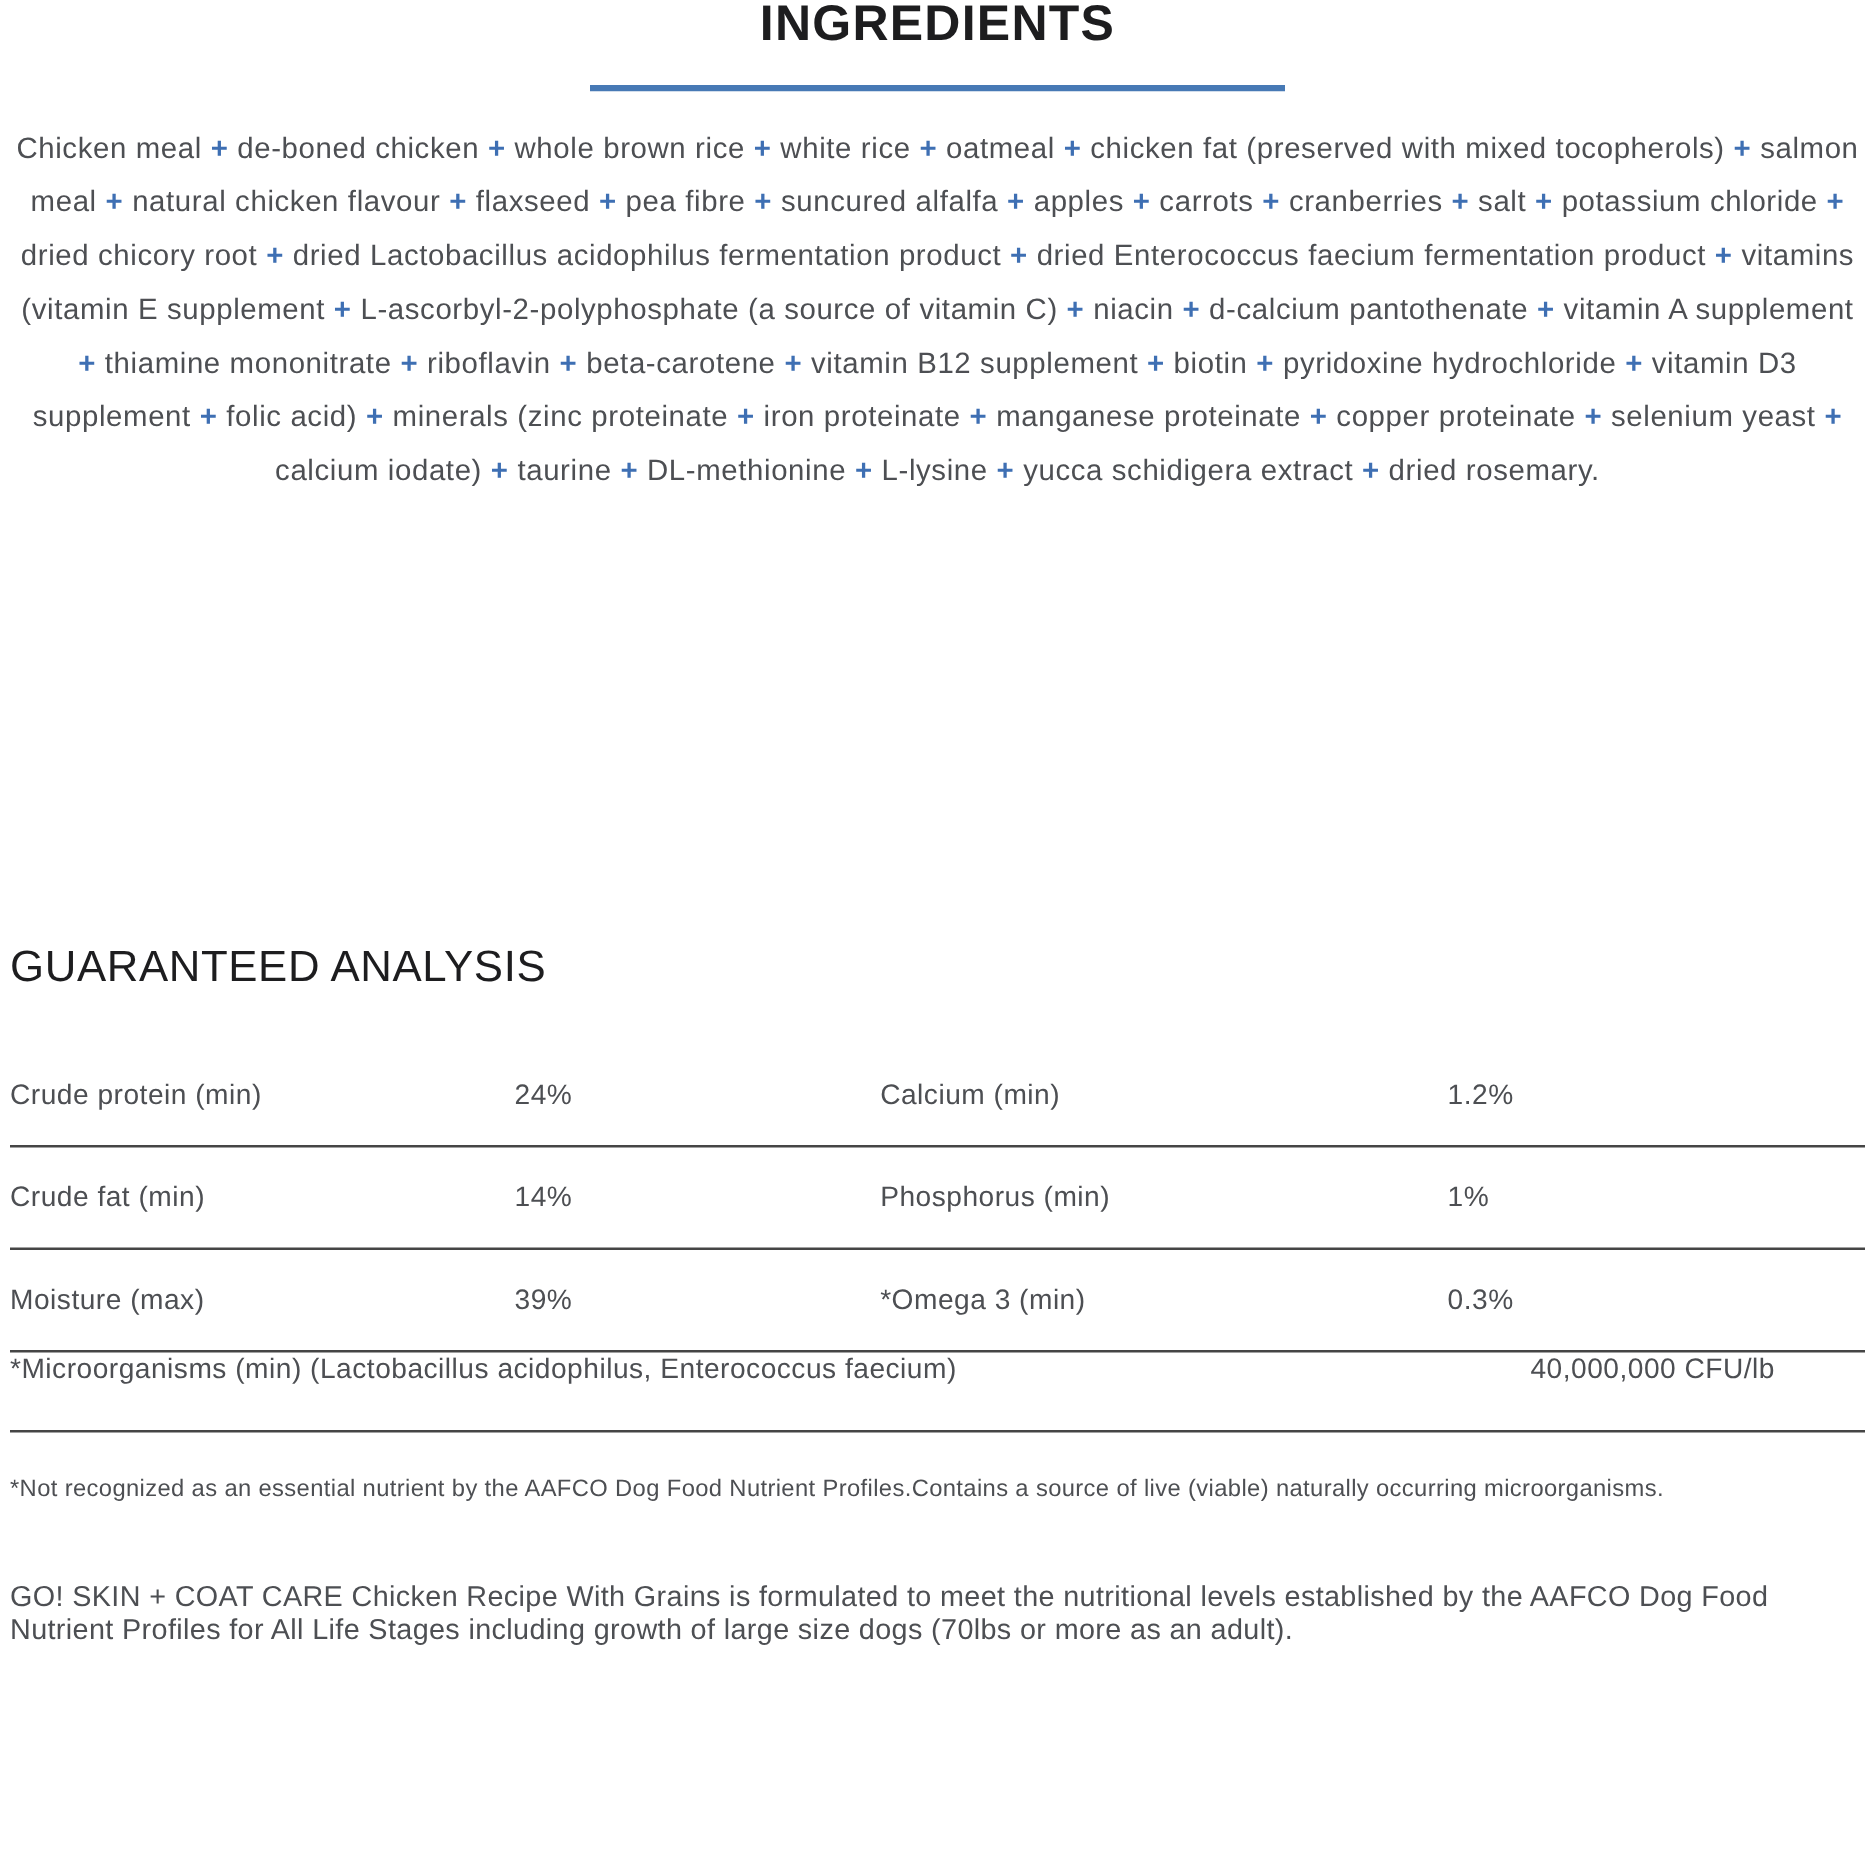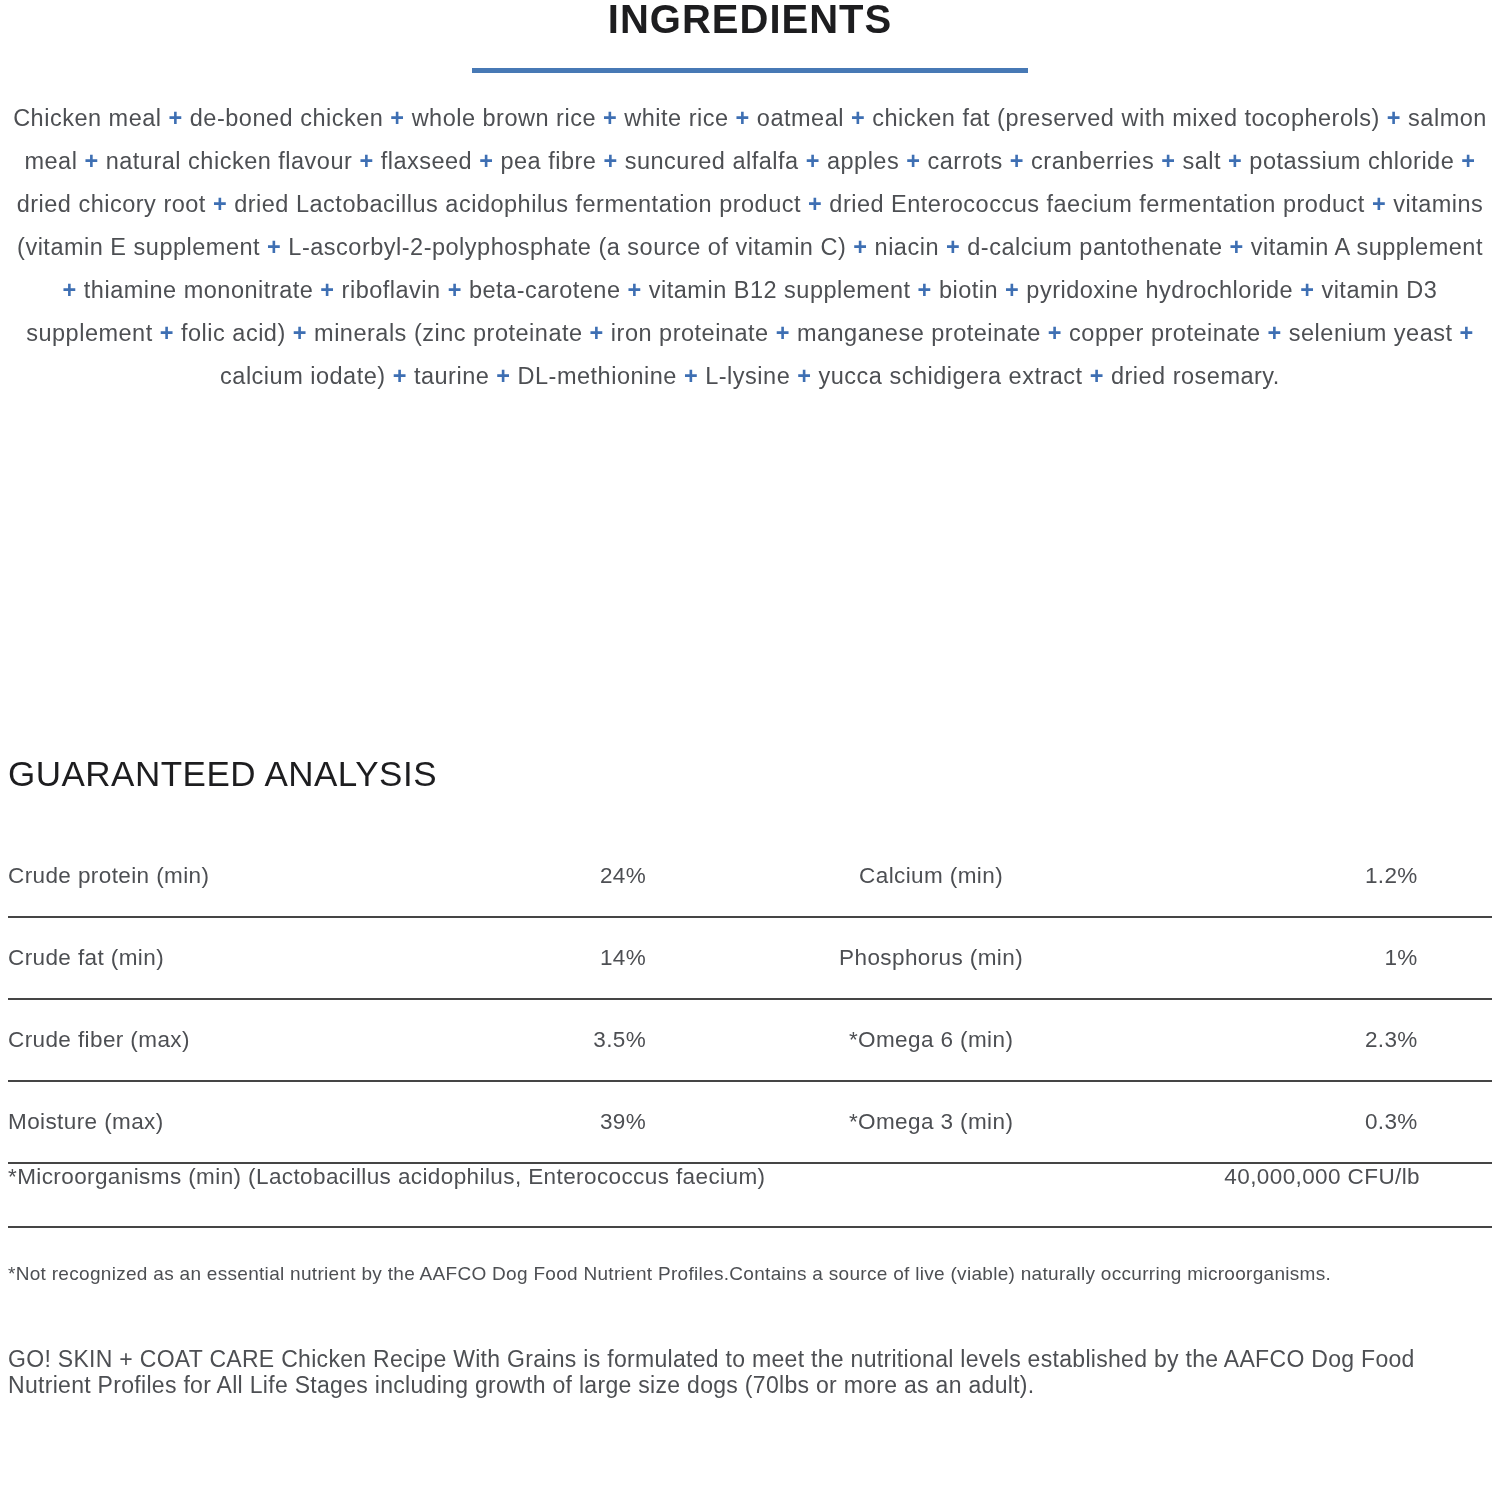--- a/index.html
+++ b/index.html
@@ -33,22 +33,22 @@
     letter-spacing:0.5px;color:var(--heading-color);
   }
   .analysis{margin-top:42px;}
   .arow{
     display:grid;
     grid-template-columns:27.2% 15.8% 34.5% 17.5% 5%;
     align-items:center;height:82px;
     border-bottom:2px solid var(--divider-color);
     font-size:22.5px;letter-spacing:0.4px;color:var(--body-color);
   }
-  .arow .lv,.arow .rv{text-align:right;}
-  .arow .rl{padding-left:58px;text-align:center;}
+  .arow .lv,.arow .rv{text-align:left;}
+  .arow .rl{padding-left:58px;}
   .micro-row{
     display:flex;justify-content:space-between;
     height:64px;border-bottom:2px solid var(--divider-color);
     font-size:22.5px;letter-spacing:0.4px;padding-right:72px;color:var(--body-color);
   }
   .footnote-1{
     margin:33px 0 0;font-size:19px;line-height:26px;letter-spacing:0.3px;color:var(--body-color);
   }
   .footnote-2{
     margin:59px 0 0;max-width:1484px;font-size:23px;line-height:26px;letter-spacing:0.3px;color:var(--body-color);
@@ -77,27 +77,20 @@
           <div class="sp"></div>
         </div>
         <div class="arow">
           <div class="ll">Crude fat (min)</div>
           <div class="lv">14%</div>
           <div class="rl">Phosphorus (min)</div>
           <div class="rv">1%</div>
           <div class="sp"></div>
         </div>
         <div class="arow">
-          <div class="ll">Crude fiber (max)</div>
-          <div class="lv">3.5%</div>
-          <div class="rl">*Omega 6 (min)</div>
-          <div class="rv">2.3%</div>
-          <div class="sp"></div>
-        </div>
-        <div class="arow">
           <div class="ll">Moisture (max)</div>
           <div class="lv">39%</div>
           <div class="rl">*Omega 3 (min)</div>
           <div class="rv">0.3%</div>
           <div class="sp"></div>
         </div>
       </div>
 
     <div class="micro-row">
       <span>*Microorganisms (min) (Lactobacillus acidophilus, Enterococcus faecium)</span>

